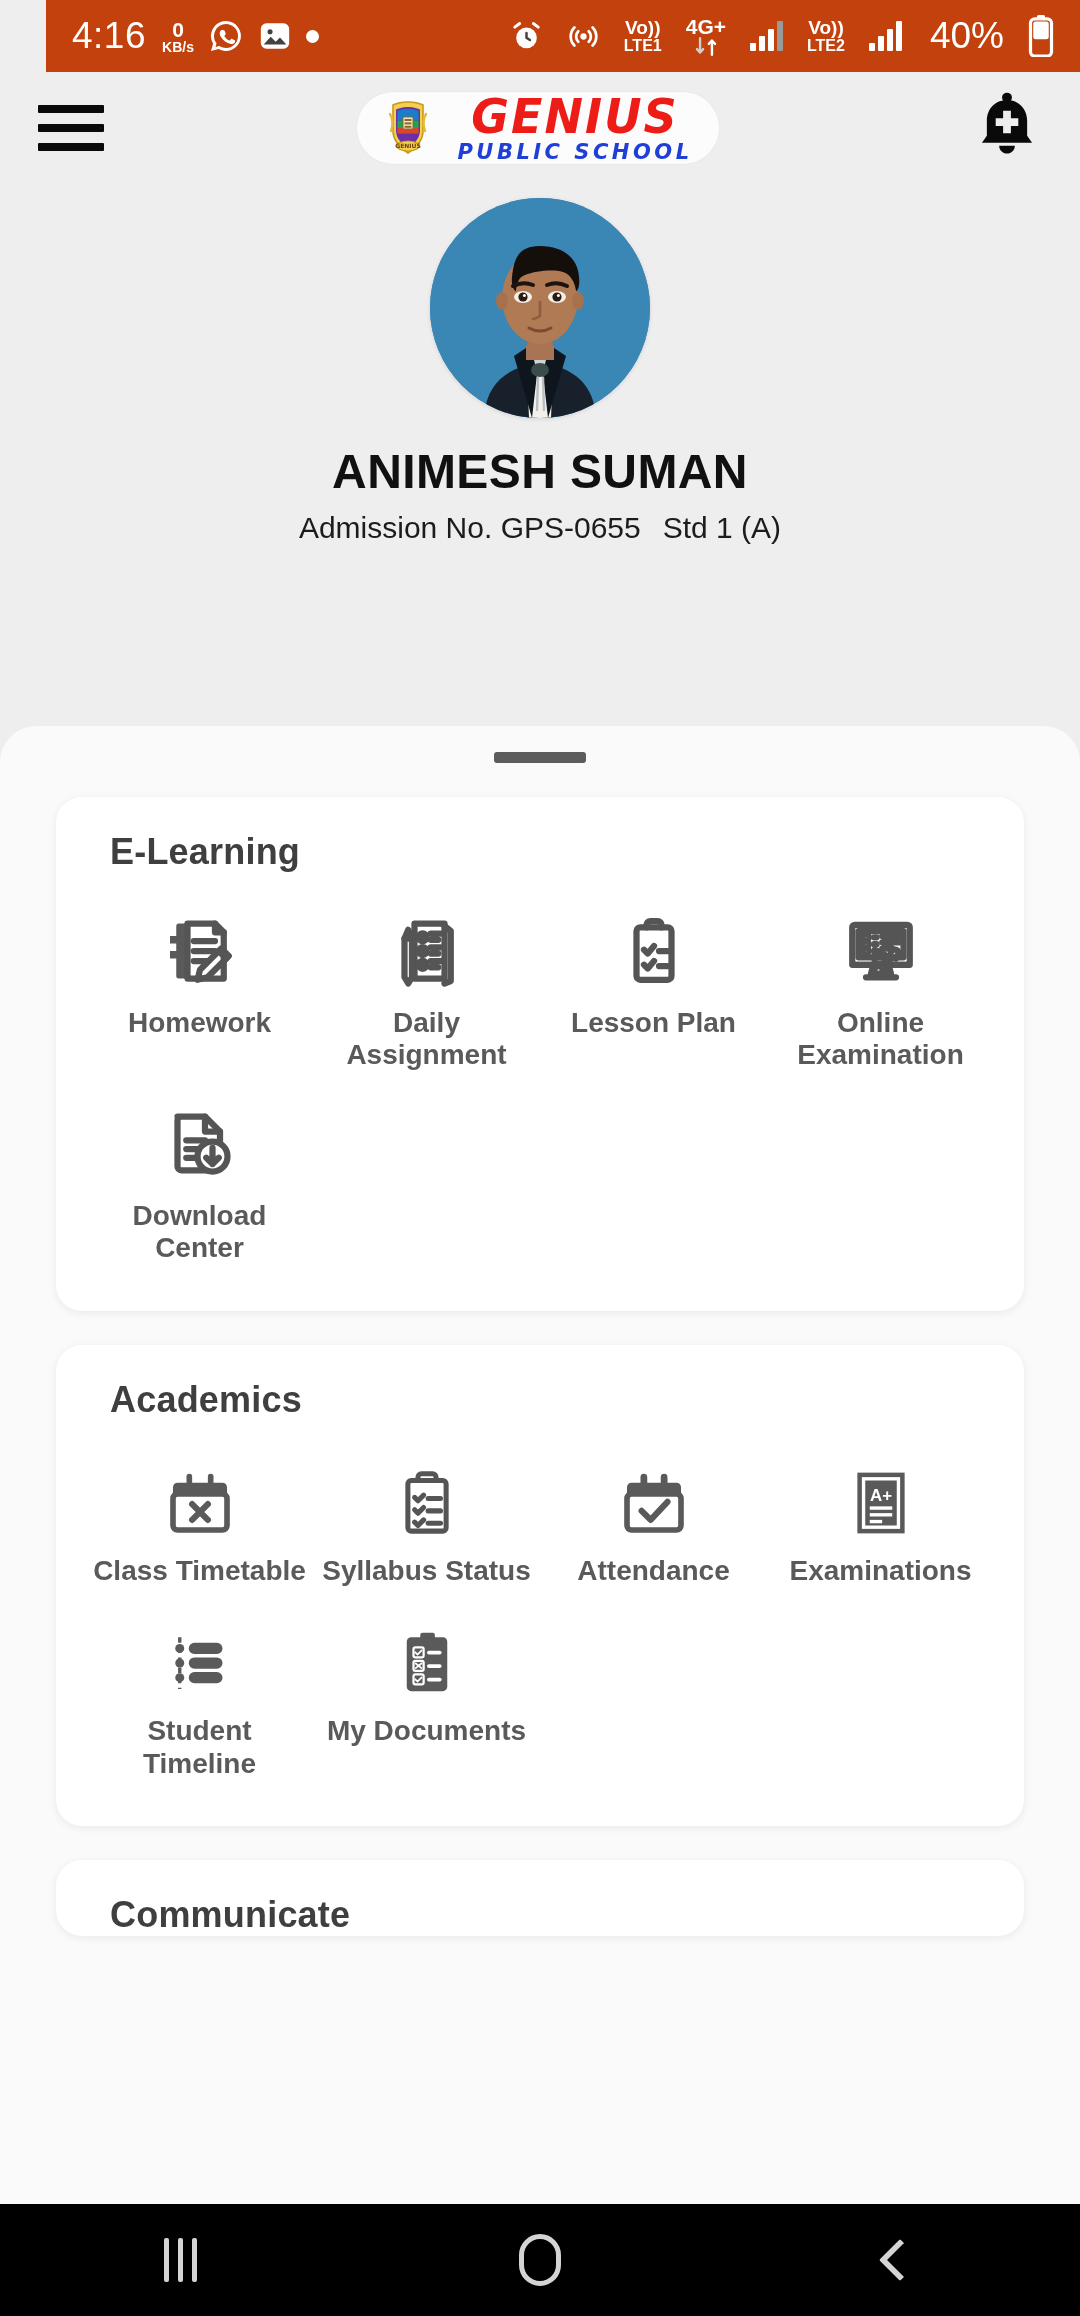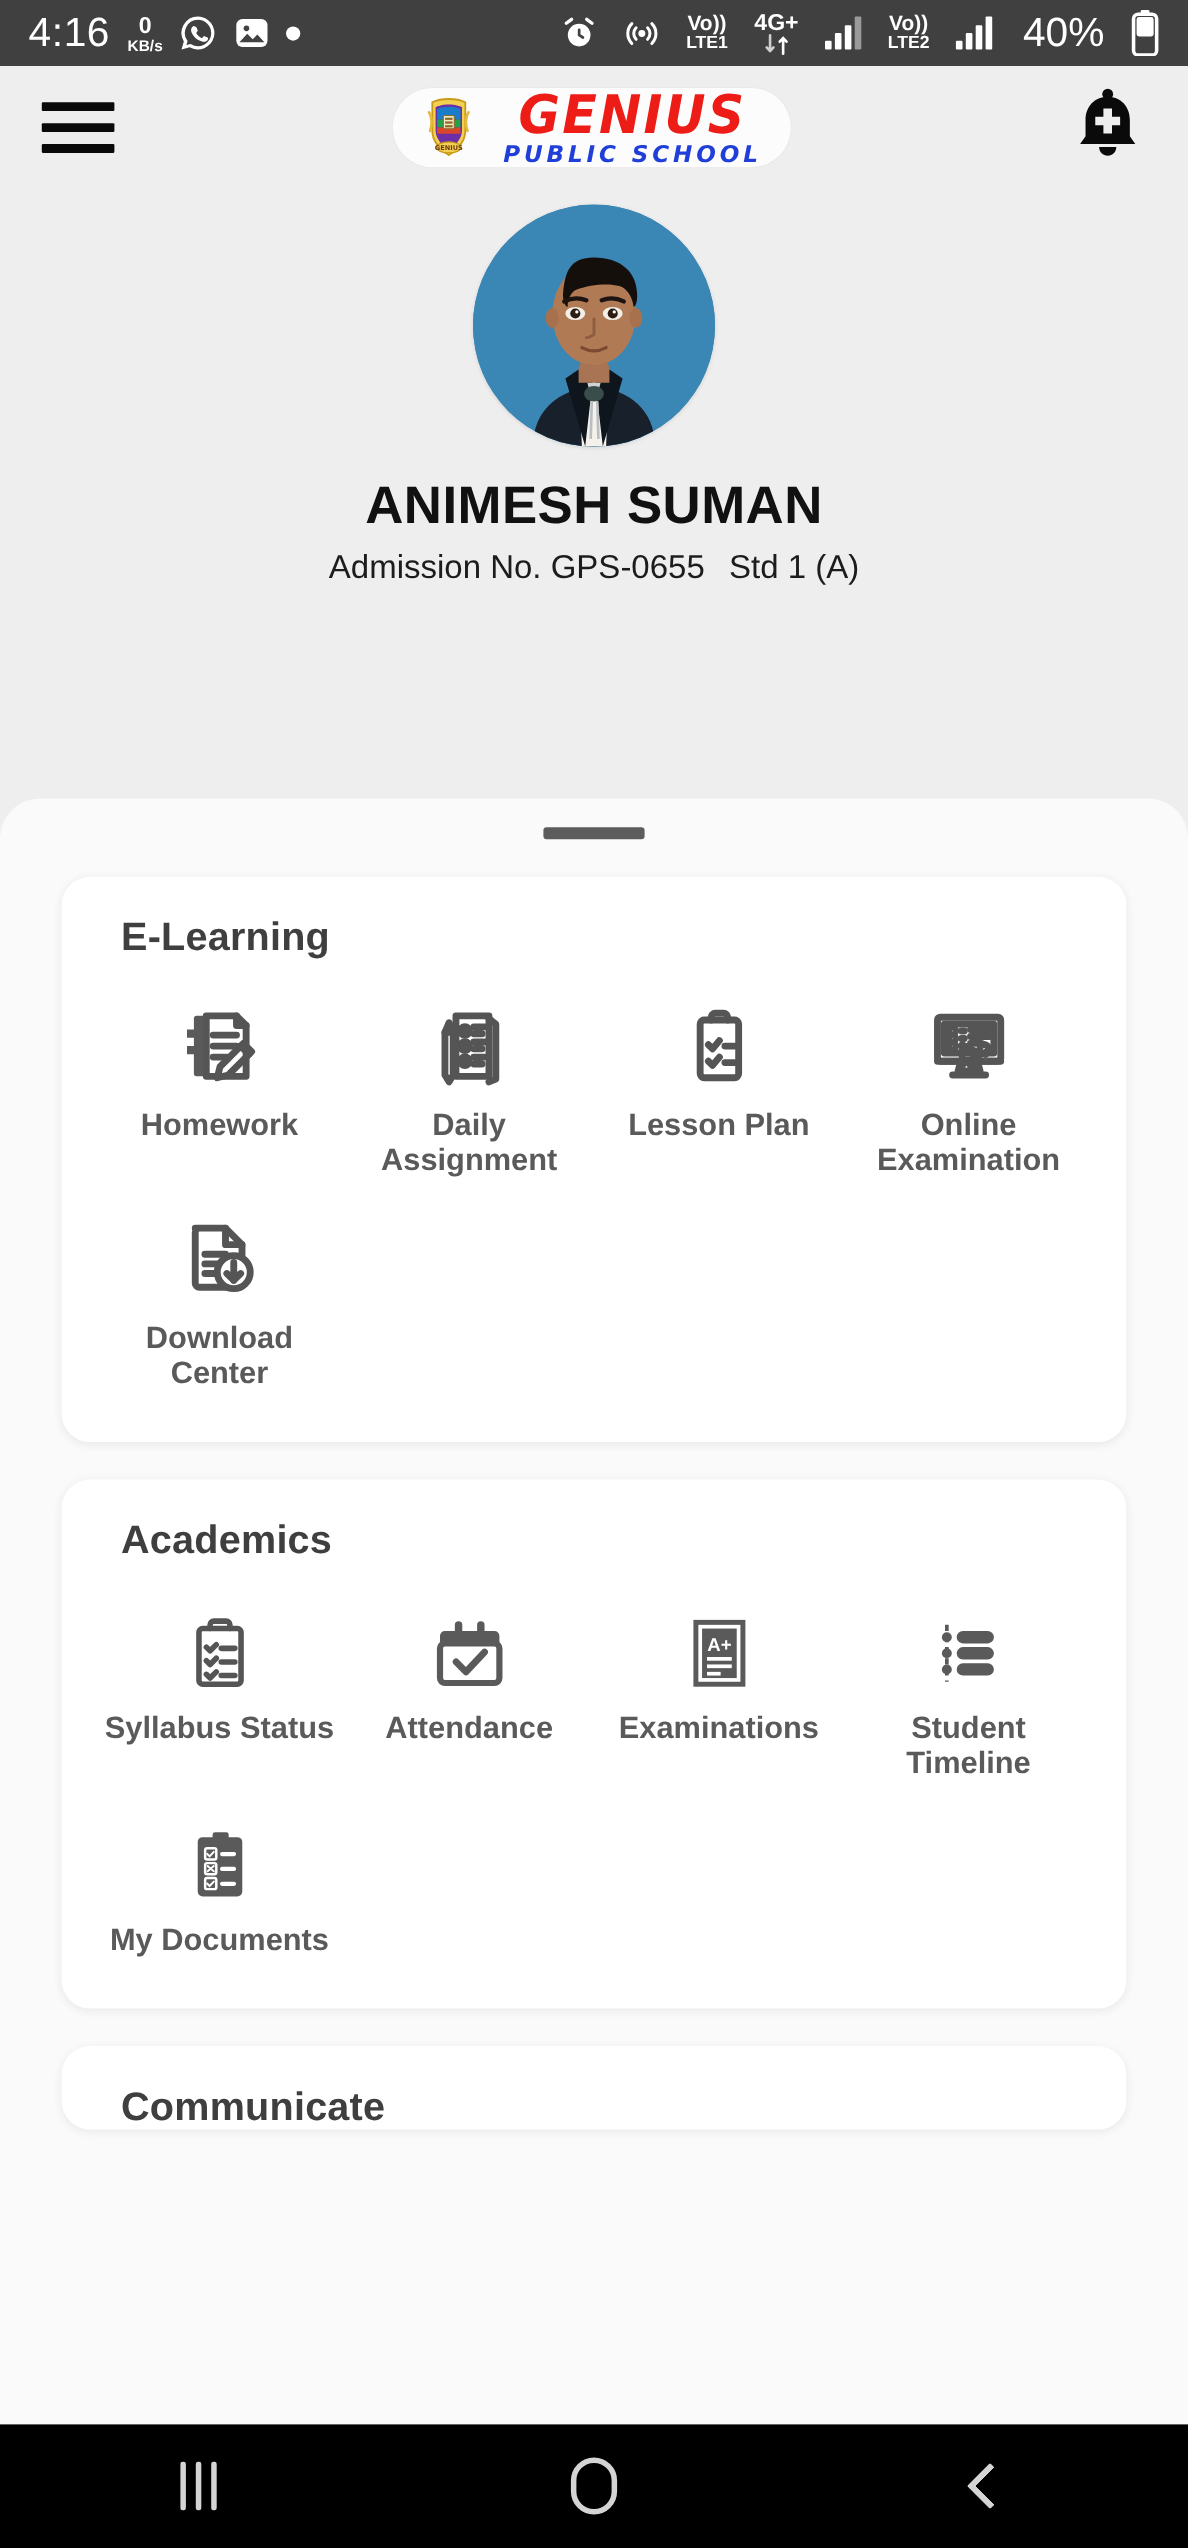--- a/index.html
+++ b/index.html
@@ -6,23 +6,24 @@
   html,body { width:1080px; height:2316px; }
   body {
     font-family:"Liberation Sans", sans-serif;
     background:#eeeeee;
     overflow:hidden;
     position:relative;
   }
 
   
   .statusbar {
-    height:60px; background:#404040; color:#ffffff;
+    height:72px; background:#c2410c; color:#ffffff;
     display:flex; align-items:center; justify-content:space-between;
     padding:0 26px;
+    margin-left:46px;
   }
   .sb-left { display:flex; align-items:center; gap:14px; }
   .sb-time { font-size:37px; font-weight:400; letter-spacing:.5px; }
   .sb-net { display:flex; flex-direction:column; align-items:center; line-height:1; margin-left:2px;}
   .sb-net .n { font-size:21px; font-weight:600; }
   .sb-net .u { font-size:14px; font-weight:700; }
   .sb-dot { width:13px; height:13px; border-radius:50%; background:#fff; display:inline-block; }
   .sb-right { display:flex; align-items:center; gap:24px; }
   .sb-volte { display:flex; flex-direction:column; align-items:center; line-height:1.02; }
   .sb-volte .a { font-size:19px; font-weight:700; }
@@ -355,20 +356,32 @@
         <div class="lb">Download Center</div>
       </div>
 
     </div>
   </div>
 
   <div class="card">
     <div class="card-title">Academics</div>
     <div class="grid">
 
+      <div class="tile">
+        <div class="ic">
+          <svg width="72" height="72" viewBox="0 0 64 64">
+            <rect class="fill" x="20" y="6" width="5" height="12" rx="2.4"></rect>
+            <rect class="fill" x="39" y="6" width="5" height="12" rx="2.4"></rect>
+            <path class="fill" d="M12 14h40a4 4 0 014 4v6H8v-6a4 4 0 014-4z"></path>
+            <rect x="8" y="24" width="48" height="32" rx="4" fill="none" stroke="#5a5a5a" stroke-width="5"></rect>
+            <path d="M25 33l14 14M39 33L25 47" stroke="#5a5a5a" stroke-width="5.5" stroke-linecap="round"></path>
+          </svg>
+        </div>
+        <div class="lb">Class Timetable</div>
+      </div>
 
       <div class="tile">
         <div class="ic">
           <svg width="72" height="72" viewBox="0 0 64 64">
             <path class="stroke" style="stroke-width:4.5" d="M18 12h28a3 3 0 013 3v39a3 3 0 01-3 3H18a3 3 0 01-3-3V15a3 3 0 013-3z"></path>
             <path class="stroke" style="stroke-width:4.5" d="M24 12V9a3 3 0 013-3h10a3 3 0 013 3v3"></path>
             <path class="stroke" style="stroke-width:4.5" d="M21 27l3 3 5-5M33 28h11"></path>
             <path class="stroke" style="stroke-width:4.5" d="M21 38l3 3 5-5M33 39h11"></path>
             <path class="stroke" style="stroke-width:4.5" d="M21 49l3 3 5-5M33 50h11"></path>
           </svg>

